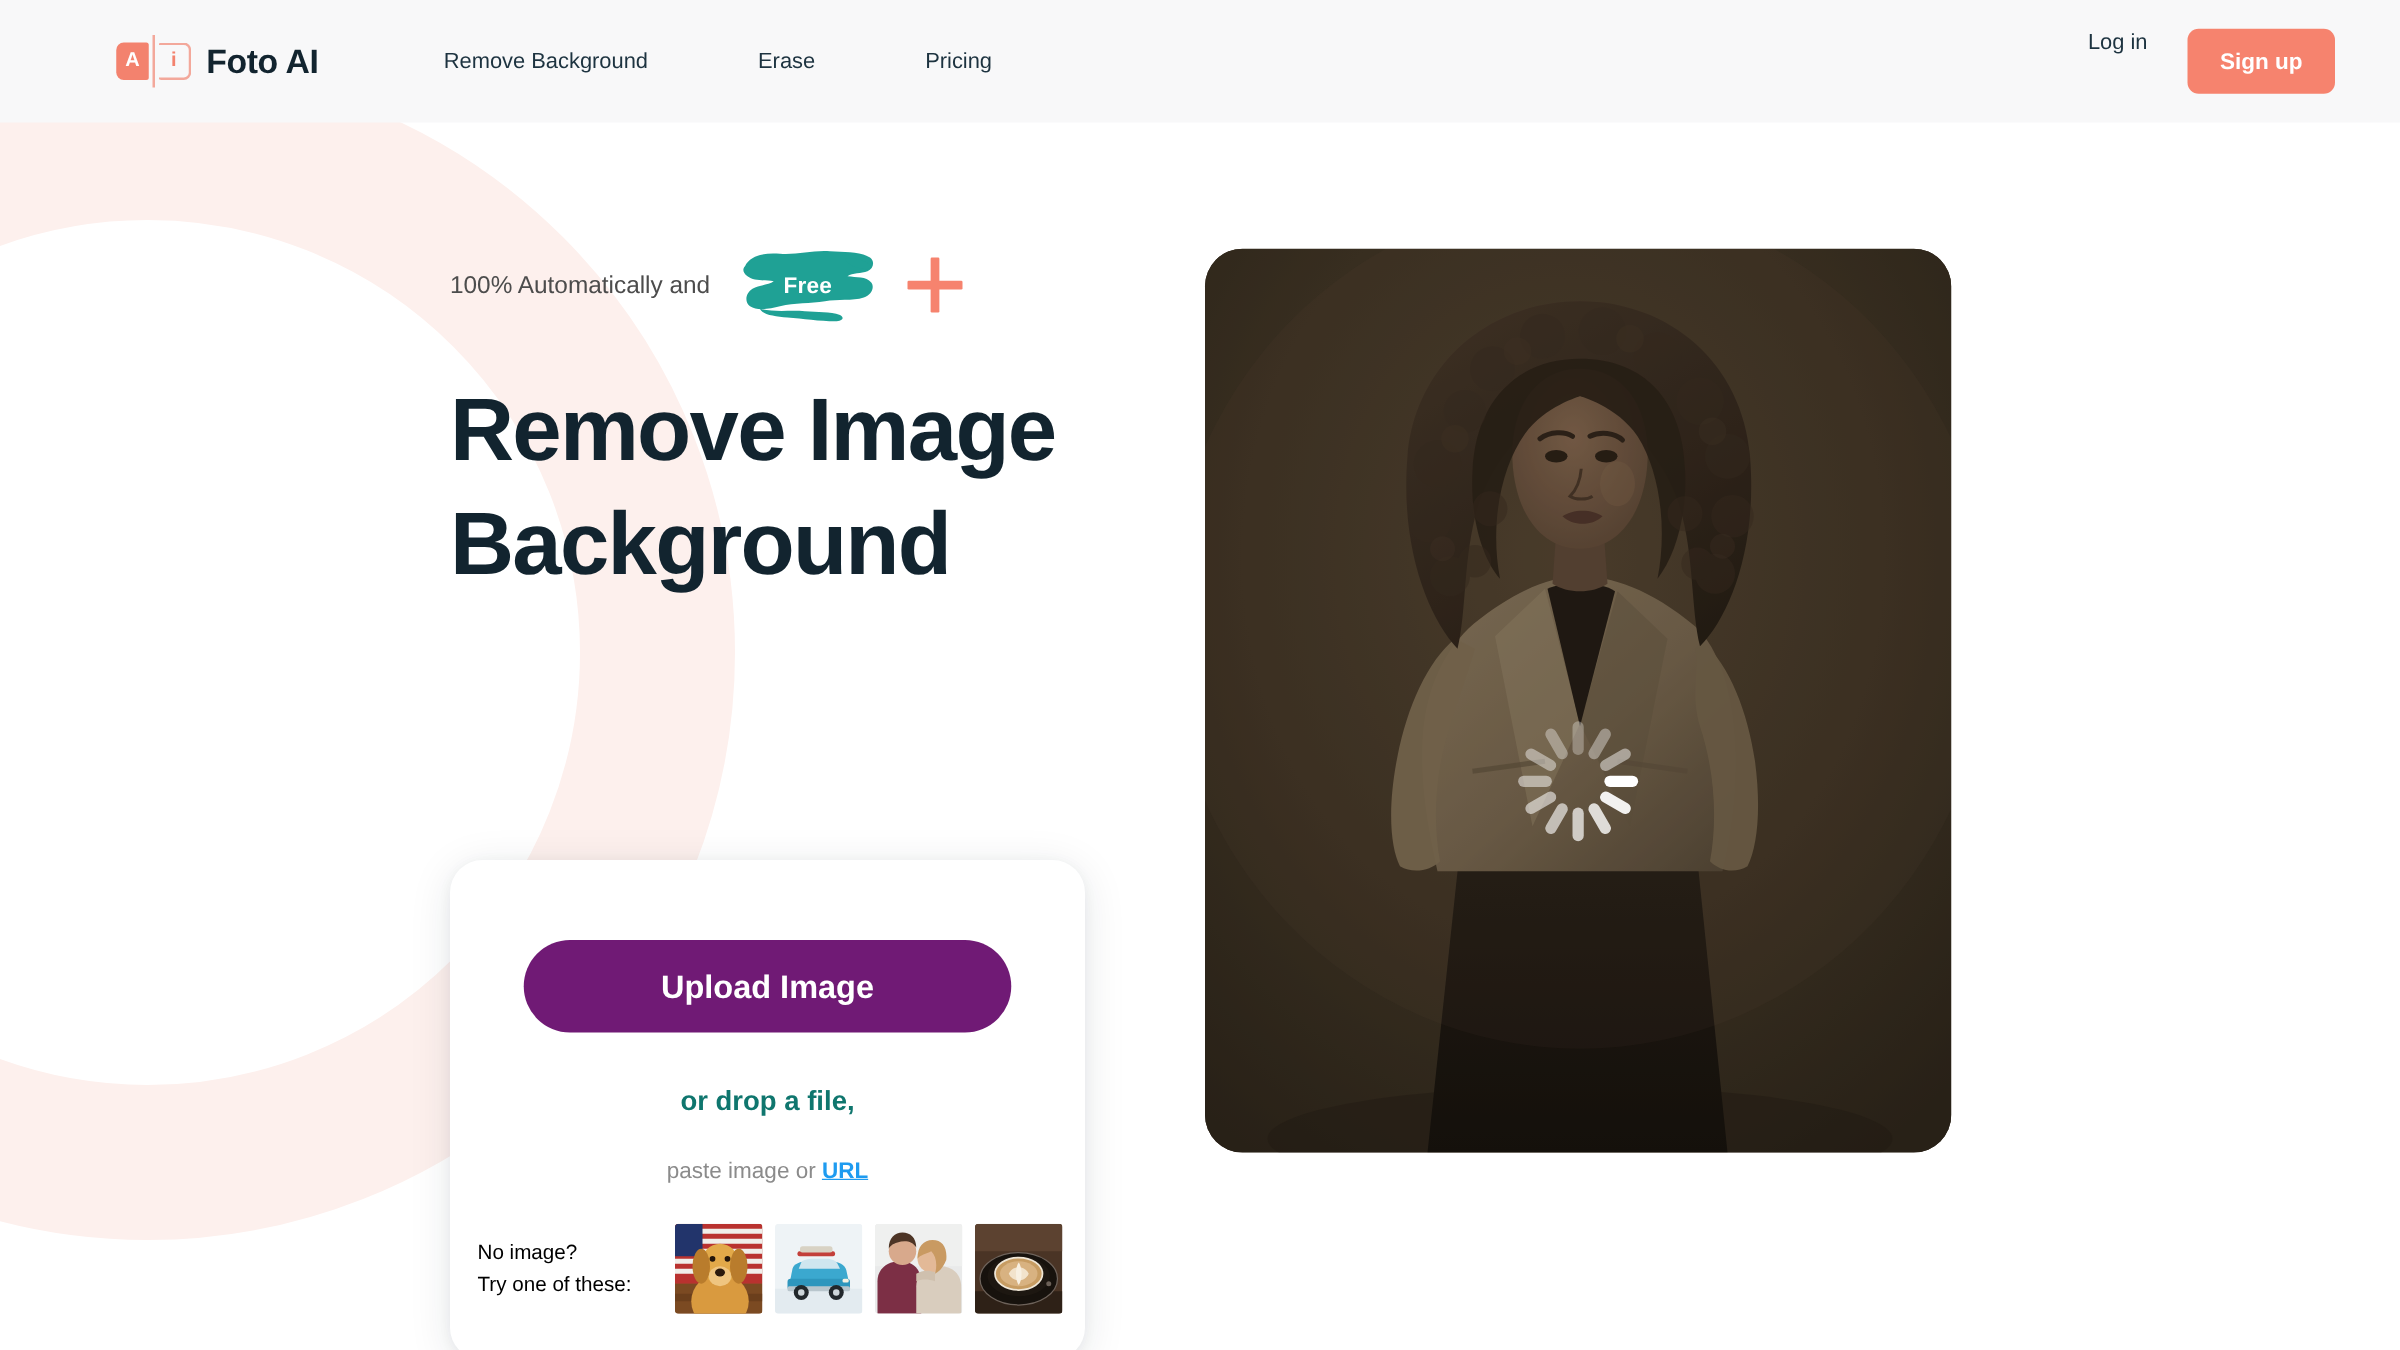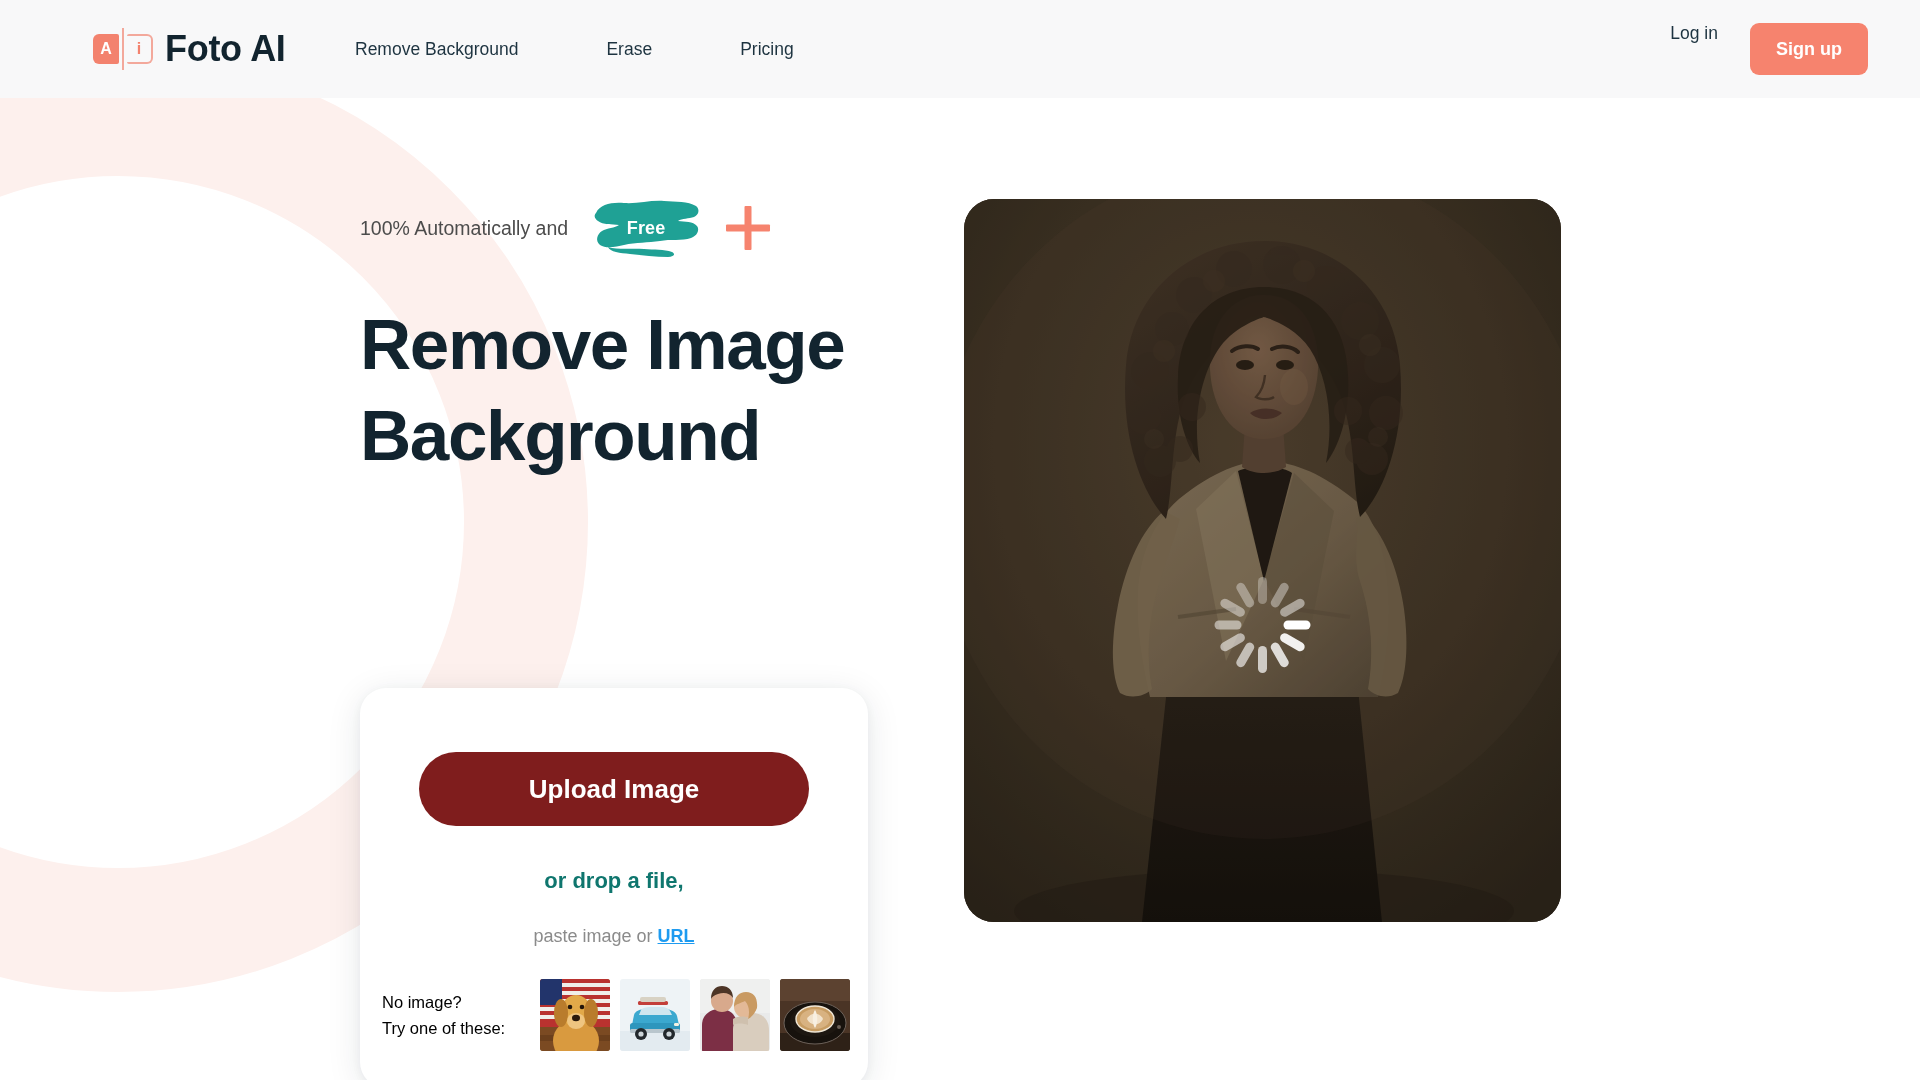--- a/index.html
+++ b/index.html
@@ -76,21 +76,21 @@
   }
   .logo-divider {
     width: 2px;
     height: 42px;
     background: #f3a89b;
     margin: 0 3px;
     flex: none;
   }
 
   .brand-name {
-    font-size: 36px;
+    font-size: 27px;
     font-weight: bold;
     color: #12242f;
     letter-spacing: -0.3px;
     white-space: nowrap;
   }
 
   .nav {
     position: absolute;
     left: 355px;
     top: 50%;
@@ -255,21 +255,21 @@
     display: flex;
     flex-direction: column;
     align-items: center;
   }
 
   .upload-btn {
     width: 390px;
     height: 74px;
     border: none;
     border-radius: 37px;
-    background: #7f1d1d;
+    background: #701a75;
     color: #ffffff;
     font-size: 26px;
     font-weight: bold;
     cursor: pointer;
     font-family: "Liberation Sans", sans-serif;
   }
 
   .drop-title {
     margin-top: 42px;
     font-size: 22px;

